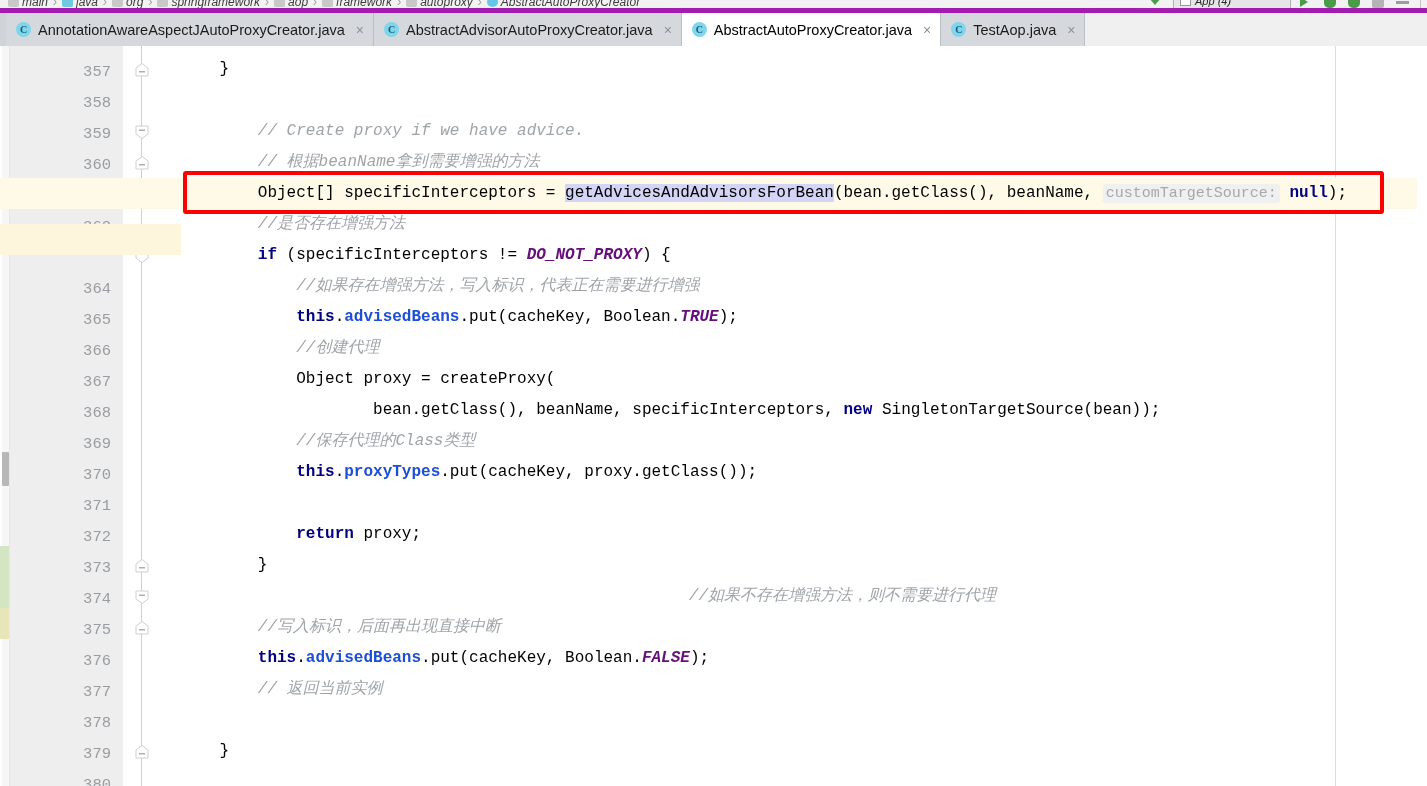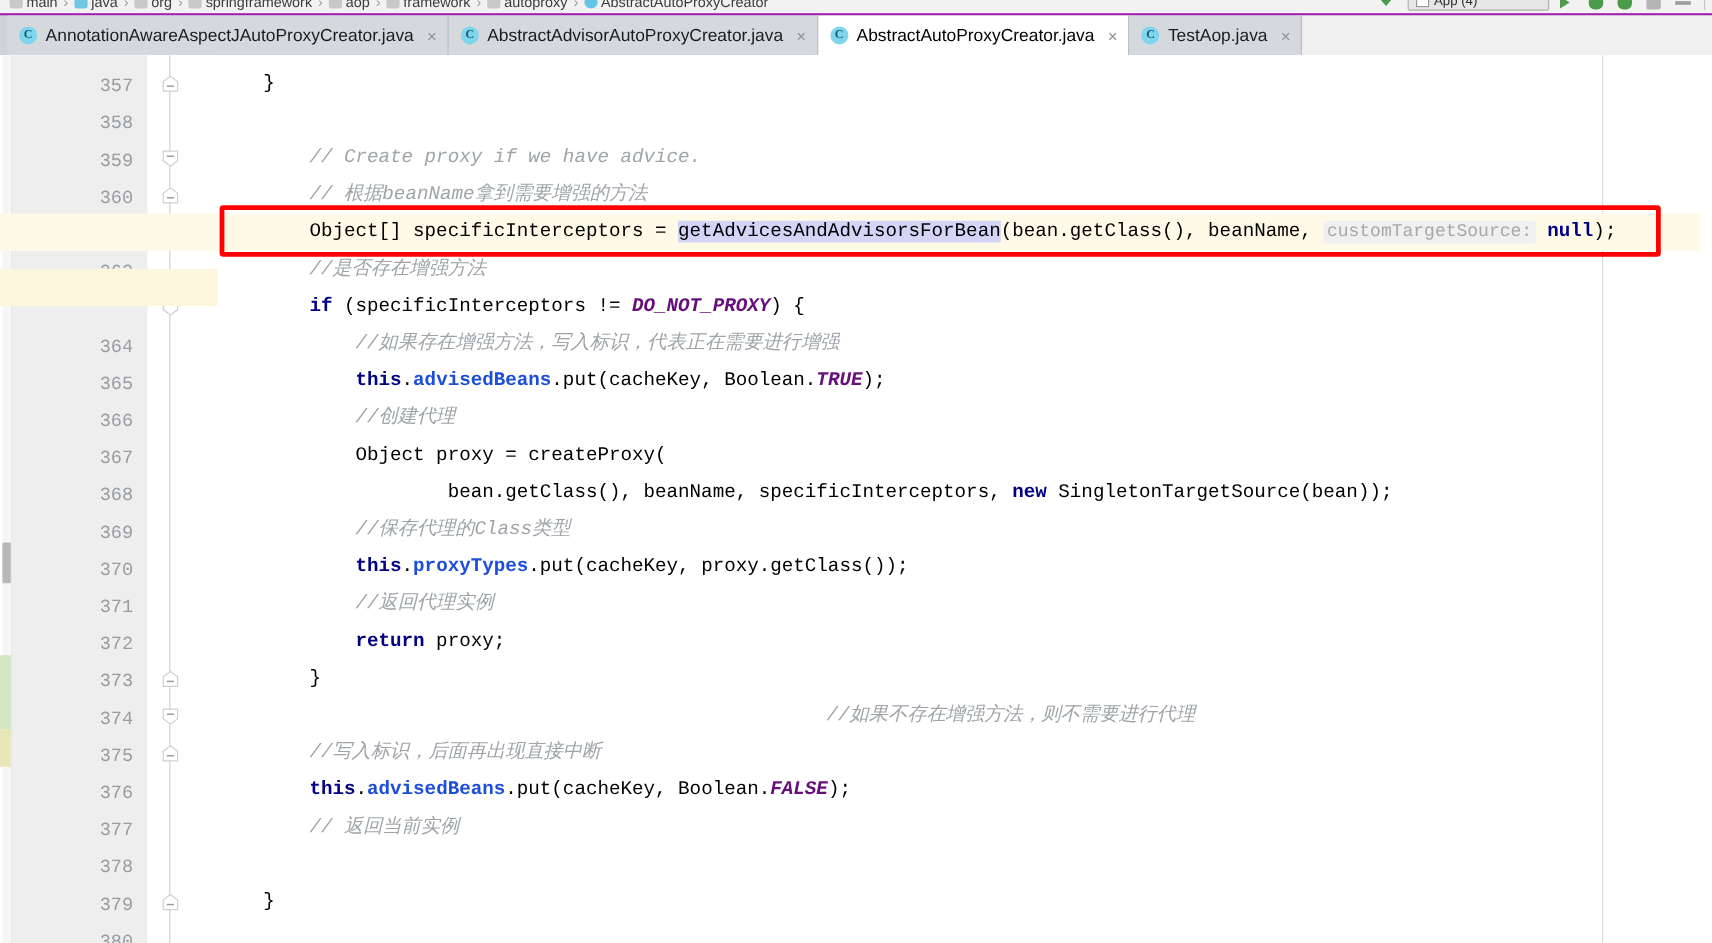--- a/index.html
+++ b/index.html
@@ -18,22 +18,23 @@
     height: 786px;
     background: #ffffff;
   }
 
   
   .toolbar-strip {
     position: absolute;
     left: 0; top: 0;
     width: 1427px; height: 13px;
     background: #f2f2f2;
-    border-bottom: 2px solid #a21caf;
+    border-bottom: 5px solid #a21caf;
     overflow: hidden;
+    font-style: italic;
   }
   .breadcrumb {
     position: absolute;
     left: 8px; top: -5px;
     display: flex;
     align-items: center;
     font-size: 12px;
     color: #3c3c3c;
     white-space: nowrap;
   }
@@ -468,21 +469,20 @@
         <div class="code-line" style="top: 132px;"><span class="plain">        </span><span class="plain">Object[] specificInterceptors = </span><span class="sel">getAdvicesAndAdvisorsForBean</span><span class="plain">(bean.getClass(), beanName, </span><span class="hint">customTargetSource:</span><span class="plain"> </span><span class="kw">null</span><span class="plain">);</span></div>
         <div class="code-line" style="top: 163px;"><span class="cmt">        //是否存在增强方法</span></div>
         <div class="code-line" style="top: 194px;"><span class="plain">        </span><span class="kw">if</span><span class="plain"> (specificInterceptors != </span><span class="stc">DO_NOT_PROXY</span><span class="plain">) {</span></div>
         <div class="code-line" style="top: 225px;"><span class="cmt">            //如果存在增强方法，写入标识，代表正在需要进行增强</span></div>
         <div class="code-line" style="top: 256px;"><span class="plain">            </span><span class="kw">this</span><span class="plain">.</span><span class="fld">advisedBeans</span><span class="plain">.put(cacheKey, Boolean.</span><span class="stc">TRUE</span><span class="plain">);</span></div>
         <div class="code-line" style="top: 287px;"><span class="cmt">            //创建代理</span></div>
         <div class="code-line" style="top: 318px;"><span class="plain">            Object proxy = createProxy(</span></div>
         <div class="code-line" style="top: 349px;"><span class="plain">                    bean.getClass(), beanName, specificInterceptors, </span><span class="kw">new</span><span class="plain"> SingletonTargetSource(bean));</span></div>
         <div class="code-line" style="top: 380px;"><span class="cmt">            //保存代理的Class类型</span></div>
         <div class="code-line" style="top: 411px;"><span class="plain">            </span><span class="kw">this</span><span class="plain">.</span><span class="fld">proxyTypes</span><span class="plain">.put(cacheKey, proxy.getClass());</span></div>
-        <div class="code-line" style="top: 442px;"><span class="cmt">            //返回代理实例</span></div>
         <div class="code-line" style="top: 473px;"><span class="plain">            </span><span class="kw">return</span><span class="plain"> proxy;</span></div>
         <div class="code-line" style="top: 504px;"><span class="plain">        }</span></div>
         <div class="code-line" style="top: 535px; text-align: center;"><span class="cmt">        //如果不存在增强方法，则不需要进行代理</span></div>
         <div class="code-line" style="top: 566px;"><span class="cmt">        //写入标识，后面再出现直接中断</span></div>
         <div class="code-line" style="top: 597px;"><span class="plain">        </span><span class="kw">this</span><span class="plain">.</span><span class="fld">advisedBeans</span><span class="plain">.put(cacheKey, Boolean.</span><span class="stc">FALSE</span><span class="plain">);</span></div>
         <div class="code-line" style="top: 628px;"><span class="cmt">        // 返回当前实例</span></div>
         <div class="code-line" style="top: 690px;"><span class="plain">    }</span></div>
         <div class="code-line" style="top: 721px;"></div>
       </div>
 

